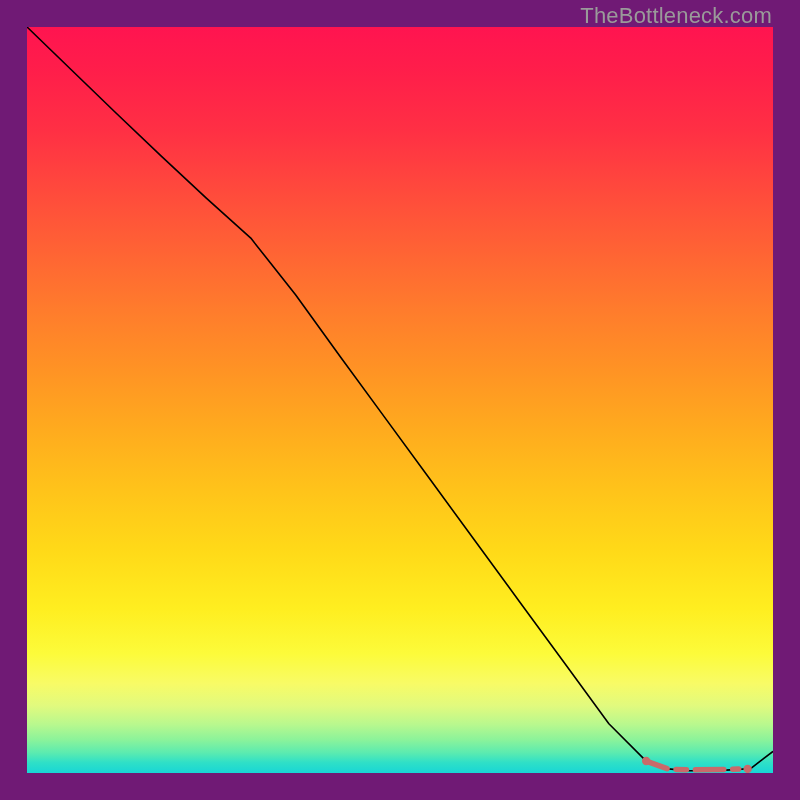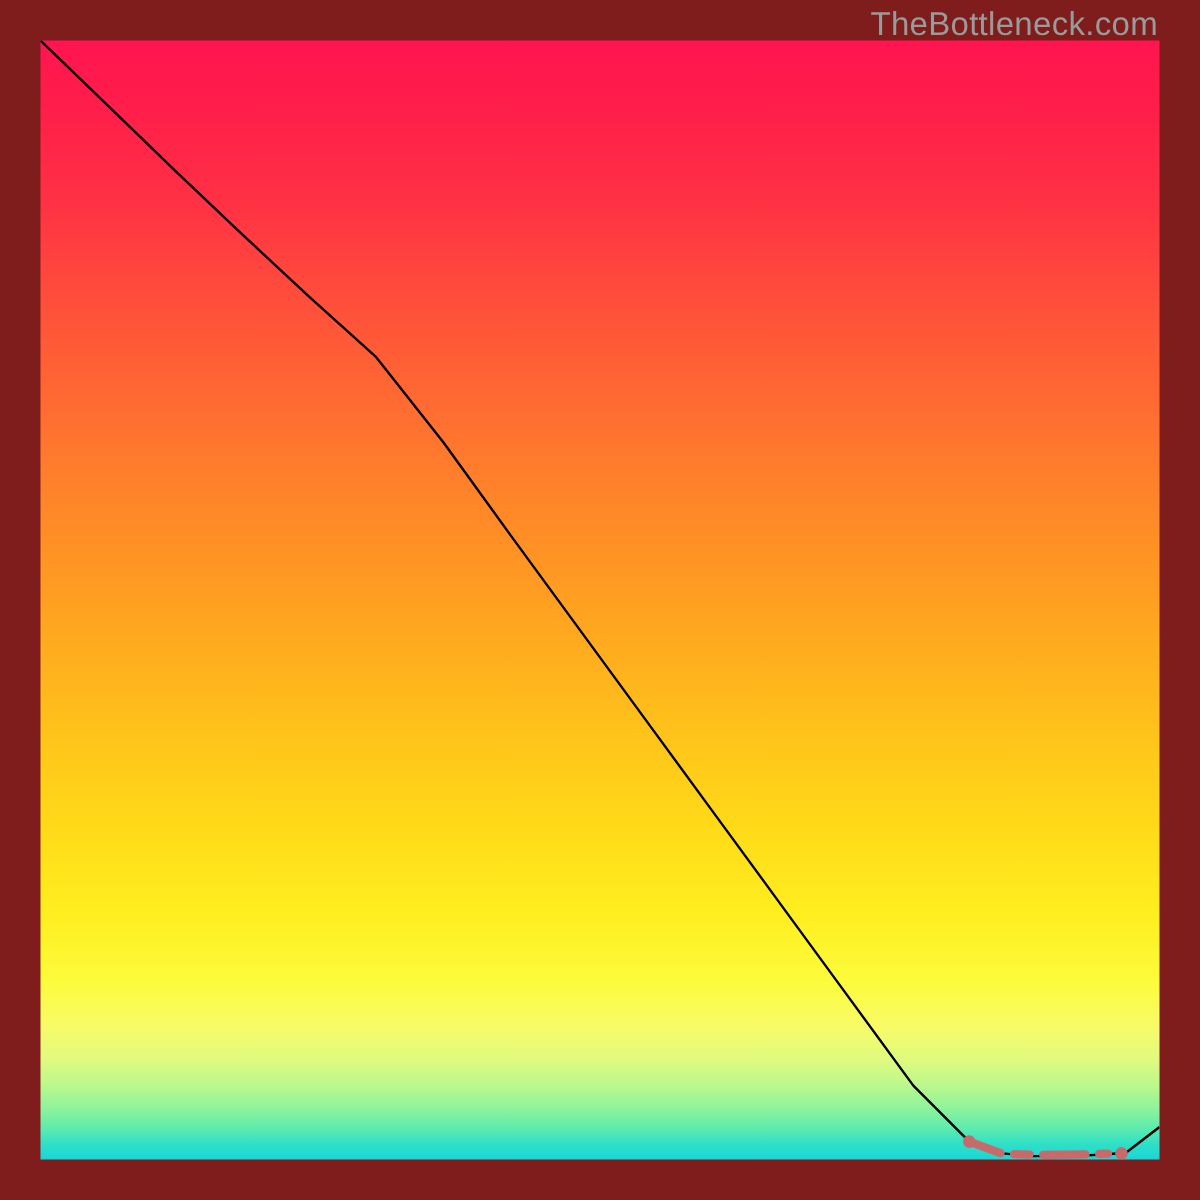--- a/index.html
+++ b/index.html
@@ -8,21 +8,21 @@
     width: 800px;
     height: 800px;
     background: #000;
     overflow: hidden;
     font-family: Arial, Helvetica, sans-serif;
   }
   .stage {
     position: relative;
     width: 800px;
     height: 800px;
-    background: #7f1d1d;
+    background: #701a75;
   }
   .plot {
     position: absolute;
     left: 27px;
     top: 27px;
     width: 746px;
     height: 746px;
     
     background: linear-gradient(
       to bottom,

